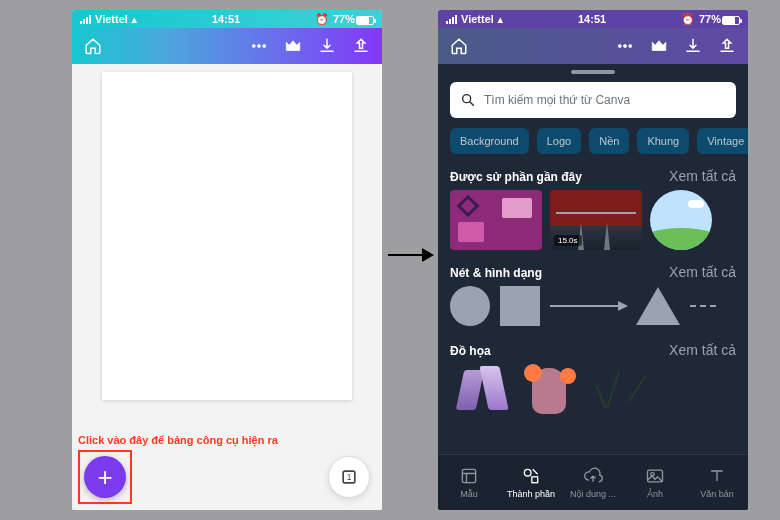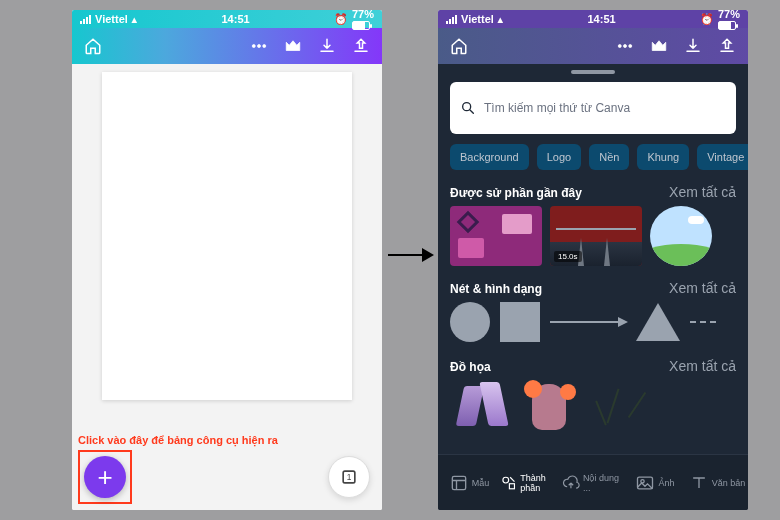--- a/index.html
+++ b/index.html
@@ -40,21 +40,21 @@
   .phone-right .status-bar { background: #5e42a6; }
 
   .signal { display:inline-flex; gap:1px; align-items:flex-end; }
   .signal i { width:2px; background:#fff; display:inline-block; }
   .signal i:nth-child(1){height:3px;}
   .signal i:nth-child(2){height:5px;}
   .signal i:nth-child(3){height:7px;}
   .signal i:nth-child(4){height:9px;}
   .wifi::before { content:"\25B4"; font-size:10px; }
 
-  .battery { display:inline-flex; align-items:flex-start; gap:1px;flex-direction:column; }
+  .battery { display:inline-flex; align-items:flex-end; gap:1px; }
   .batt-icon { width:18px; height:9px; border:1px solid #fff; border-radius:2px; position:relative; }
   .batt-icon::after { content:""; position:absolute; right:-3px; top:2px; width:2px; height:4px; background:#fff; border-radius:1px; }
   .batt-icon i { display:block; height:100%; width:77%; background:#fff; }
 
   
   .appbar {
     height: 36px;
     display:flex;
     align-items:center;
     justify-content:space-between;
@@ -98,21 +98,21 @@
 
   
   .panel {
     position:absolute; top:54px; bottom:0; left:0; right:0;
     background:#1e2836; color:#c7ccd4;
     display:flex; flex-direction:column;
   }
   .grabber { width:44px; height:4px; background:#8f97a3; border-radius:2px; margin:6px auto 8px; }
   .searchbox {
     margin:0 12px 10px; background:#fff; border-radius:6px;
-    height:52px; display:flex; align-items:center; padding:0 10px; gap:8px;
+    height:36px; display:flex; align-items:center; padding:0 10px; gap:8px;
     color:#6b7280;
   }
   .searchbox span.ph { font-size:12px; }
   .tabs { display:flex; gap:8px; padding:0 12px 10px; overflow:hidden; }
   .tab {
     background:#0c4a6e; color:#bfc6cf; font-size:11px;
     padding:7px 10px; border-radius:6px; white-space:nowrap;
   }
   .section-head { display:flex; justify-content:space-between; align-items:baseline; padding:4px 12px 6px; }
   .section-head h4 { color:#fff; font-size:12px; font-weight:700; }
@@ -161,21 +161,21 @@
 
   .gfx4 { width:54px; height:56px; position:relative; }
   .gfx4::before { content:""; position:absolute; left:22px; top:8px; width:2px; height:36px; background:#2a3a2e; transform:rotate(18deg); }
   .gfx4::after { content:""; position:absolute; left:10px; top:20px; width:2px; height:26px; background:#2a3a2e; transform:rotate(-22deg); }
   .gfx4 i { position:absolute; right:6px; top:10px; width:2px; height:30px; background:#2a3a2e; transform:rotate(34deg); }
 
   .bottom-nav {
     margin-top:auto; height:56px; background:#1a232f;
     display:flex; border-top:1px solid #2b3544;
   }
-  .bn-item { flex:1; display:flex; flex-direction:row; align-items:center; justify-content:center; gap:3px; color:#8f97a3; font-size:9px; }
+  .bn-item { flex:1; display:flex; flex-direction:column; align-items:center; justify-content:center; gap:3px; color:#8f97a3; font-size:9px; }
   .bn-item.active { color:#fff; }
   .bn-ico { width:20px; height:20px; display:flex; align-items:center; justify-content:center; }
   .bn-ico svg { width:100%; height:100%; stroke:#8f97a3; fill:none; stroke-width:1.6; }
   .bn-item.active .bn-ico svg { stroke:#fff; }
 
   
   .arrow {
     position:absolute; left:388px; top:254px;
     width:44px; height:2px; background:#000;
   }

